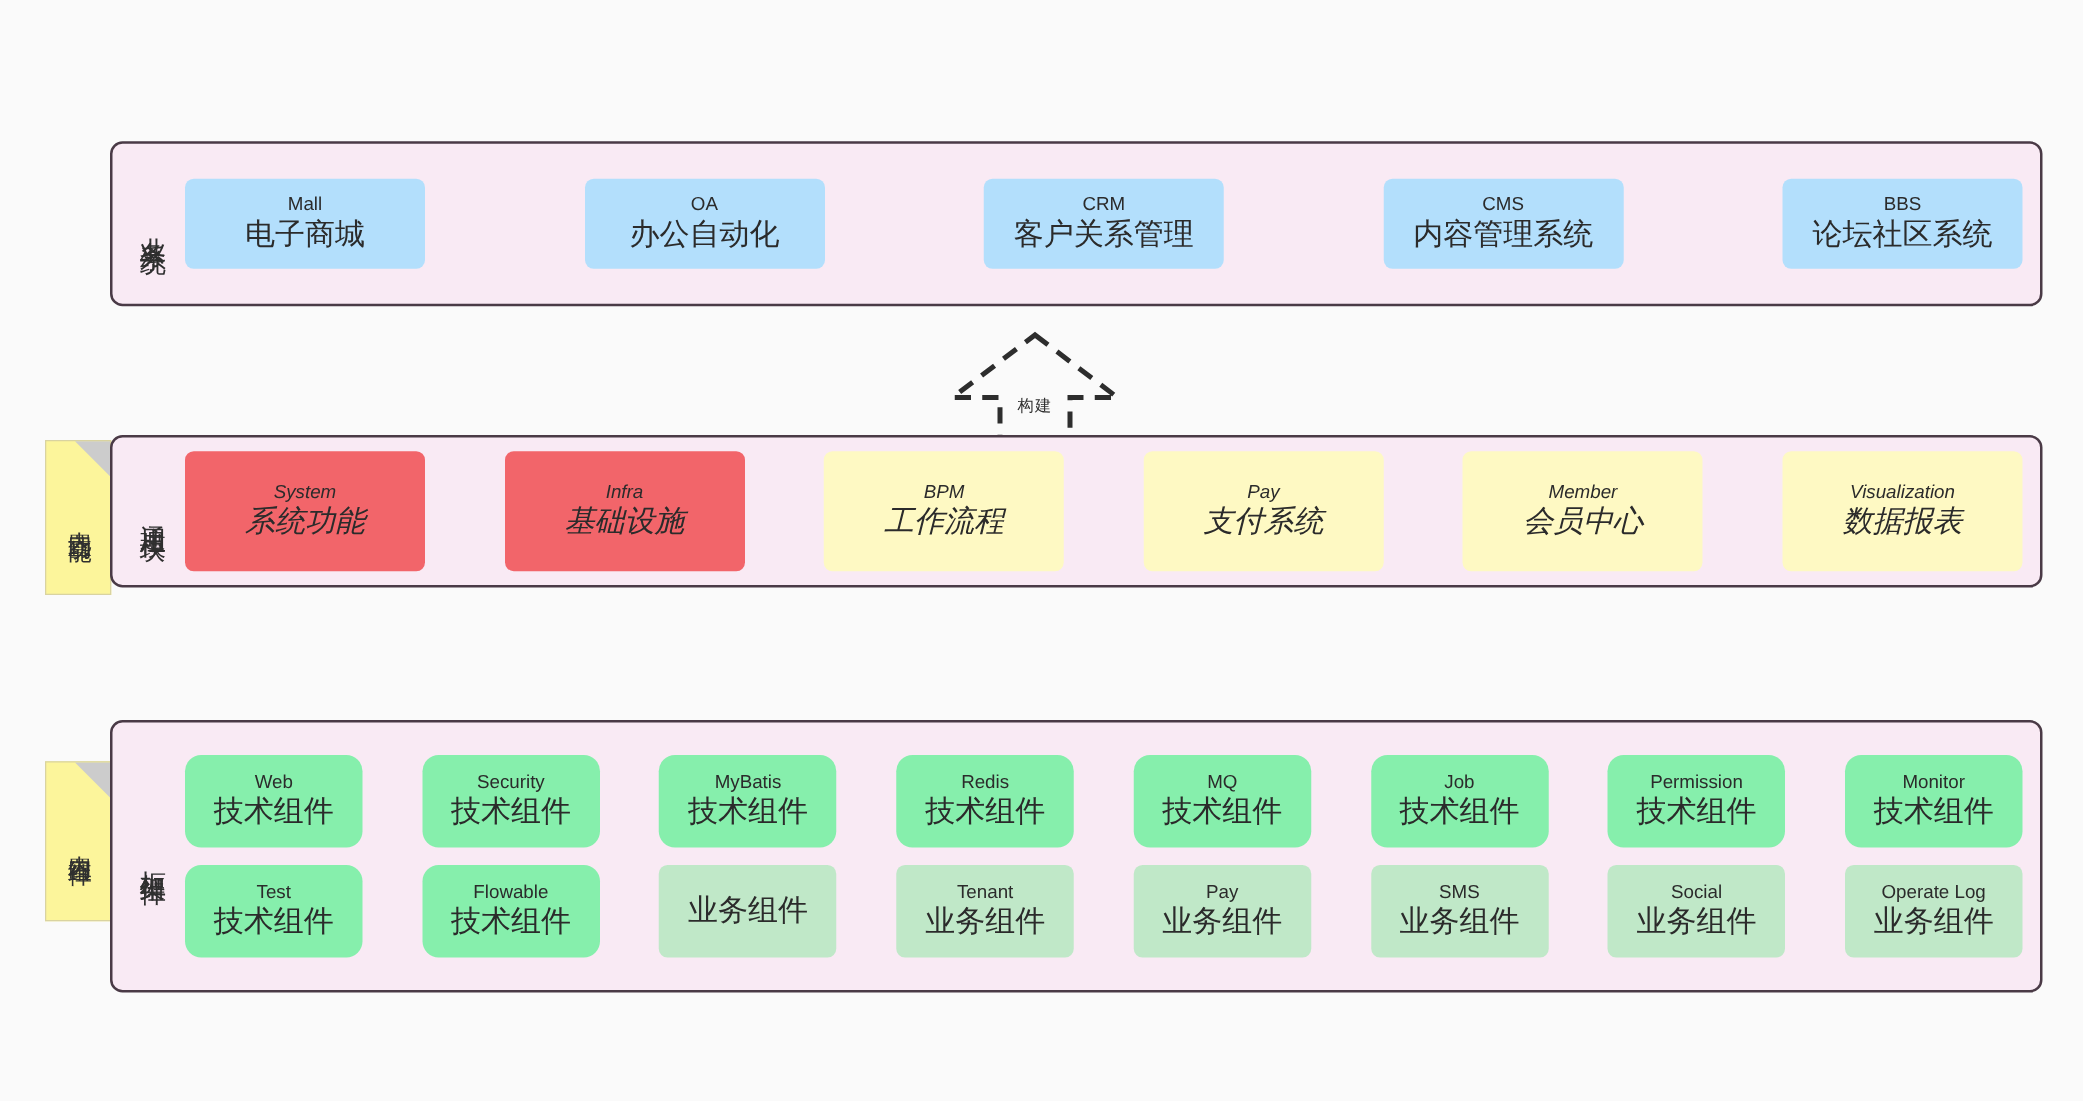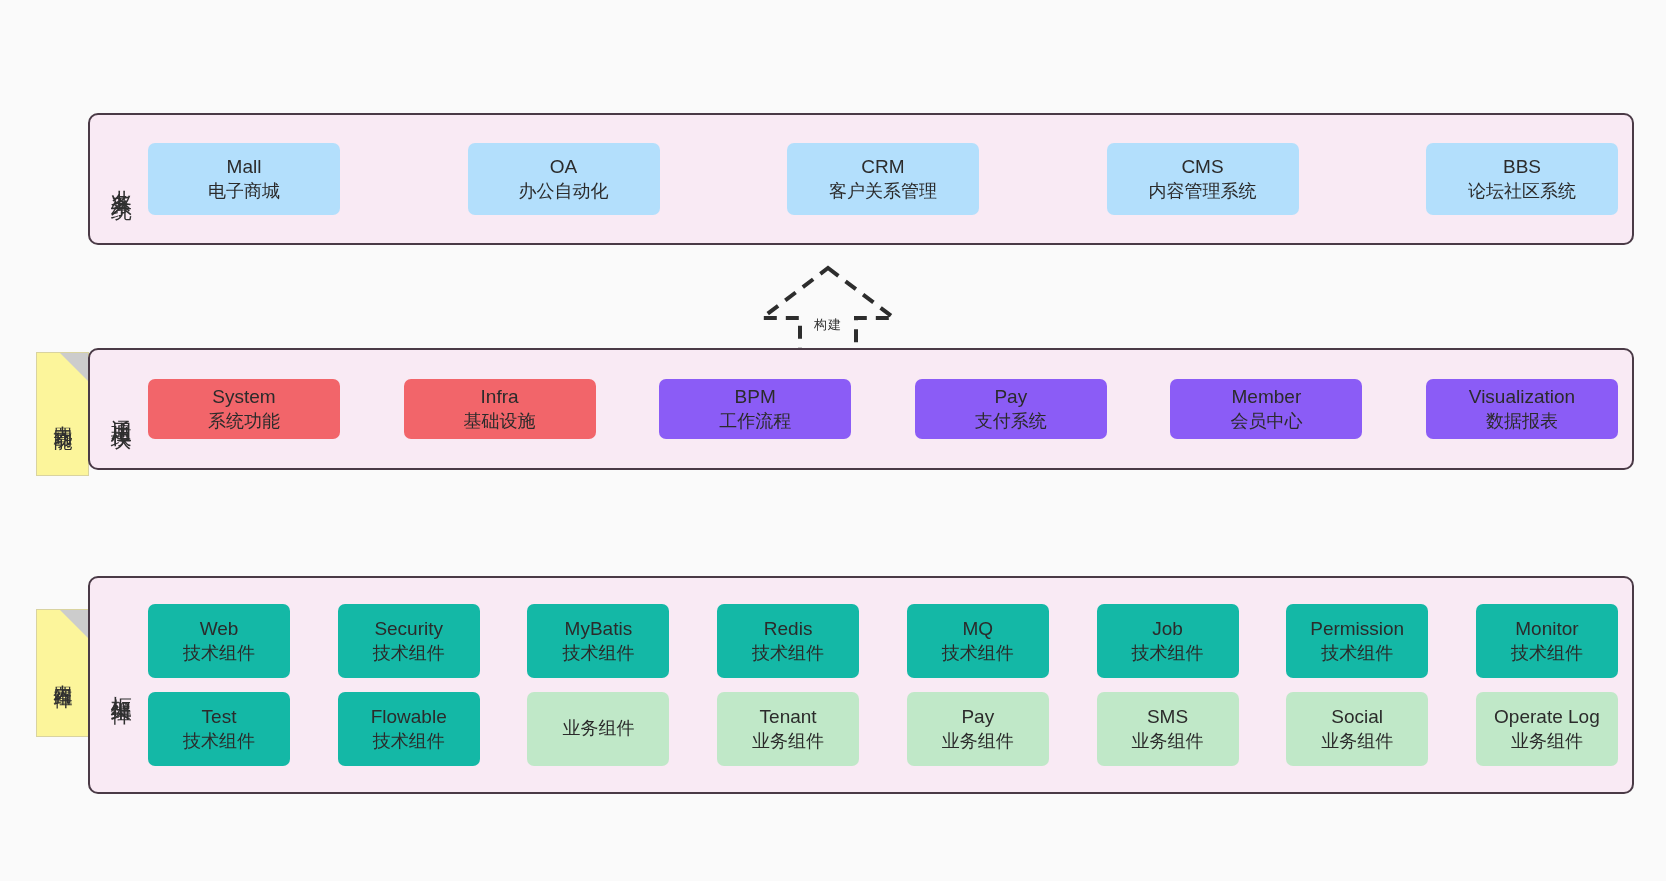--- a/index.html
+++ b/index.html
@@ -72,36 +72,36 @@
     border-radius: 7px;
     display: flex;
     flex-direction: column;
     align-items: center;
     justify-content: center;
     text-align: center;
     color: #2b2b2b;
     line-height: 1.28;
     padding: 4px 6px;
   }
-  .card .t1 { font-size: 19px; }
-  .card .t2 { font-size: 18px; }
+  .card .t1 { font-size: 15px; }
+  .card .t2 { font-size: 24px; }
 
   .blue        { background: #b3dffc; }
   .red         { background: #f2656a; }
-  .pink        { background: #8b5cf6; }
-  .green-dark  { background: #14b8a6; }
+  .pink        { background: #fef9c3; }
+  .green-dark  { background: #86efac; border-radius: 13px; }
   .green-light { background: #c0e8c8; }
 
   
   #sec-business { left: 88px;  top: 113px; width: 1546px; height: 132px; }
   #sec-common   { left: 88px;  top: 348px; width: 1546px; height: 122px; }
   #sec-frame    { left: 88px;  top: 576px; width: 1546px; height: 218px; }
 
   #sec-business .card { width: 192px; height: 72px; }
-  #sec-common   .card { width: 192px; height: 60px; }
+  #sec-common   .card { width: 192px; height: 96px; font-style: italic; }
   #sec-frame    .card { width: 142px; height: 74px; }
 
   
   .tab {
     position: absolute;
     box-sizing: border-box;
     background: #fcf59b;
     border: 1px solid #d9d3a0;
     color: #2f2f2f;
     font-size: 19px;

